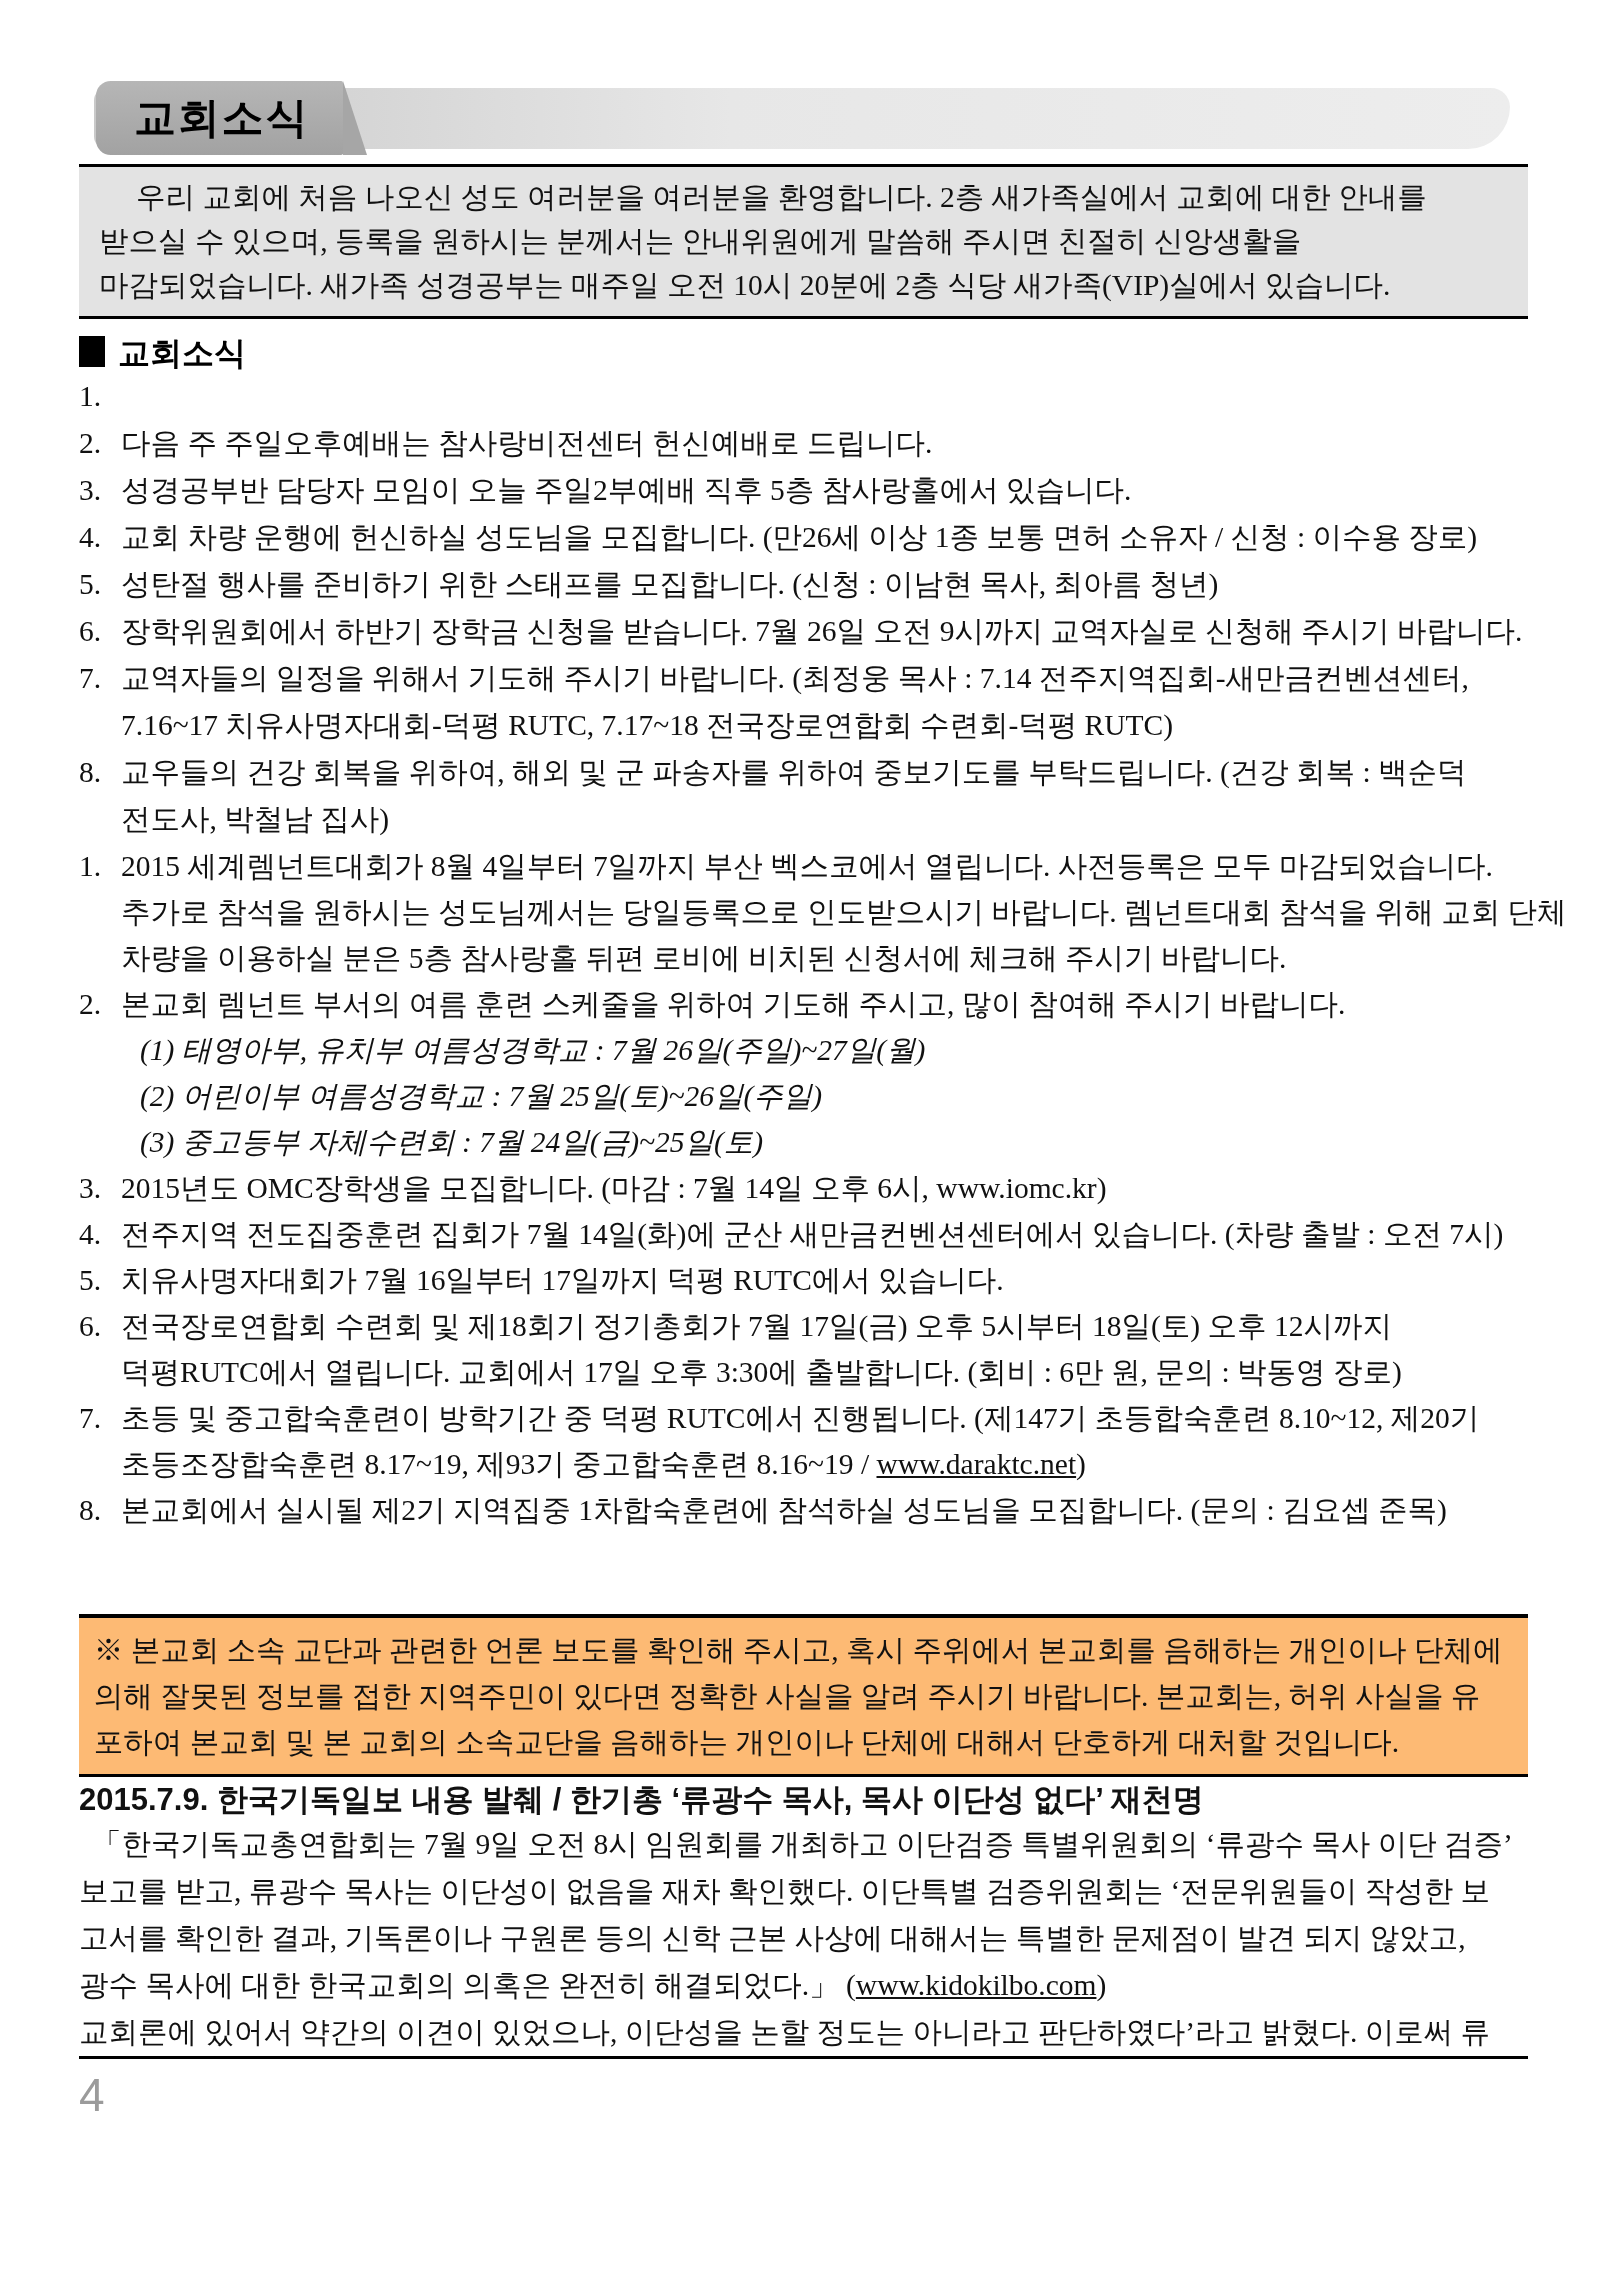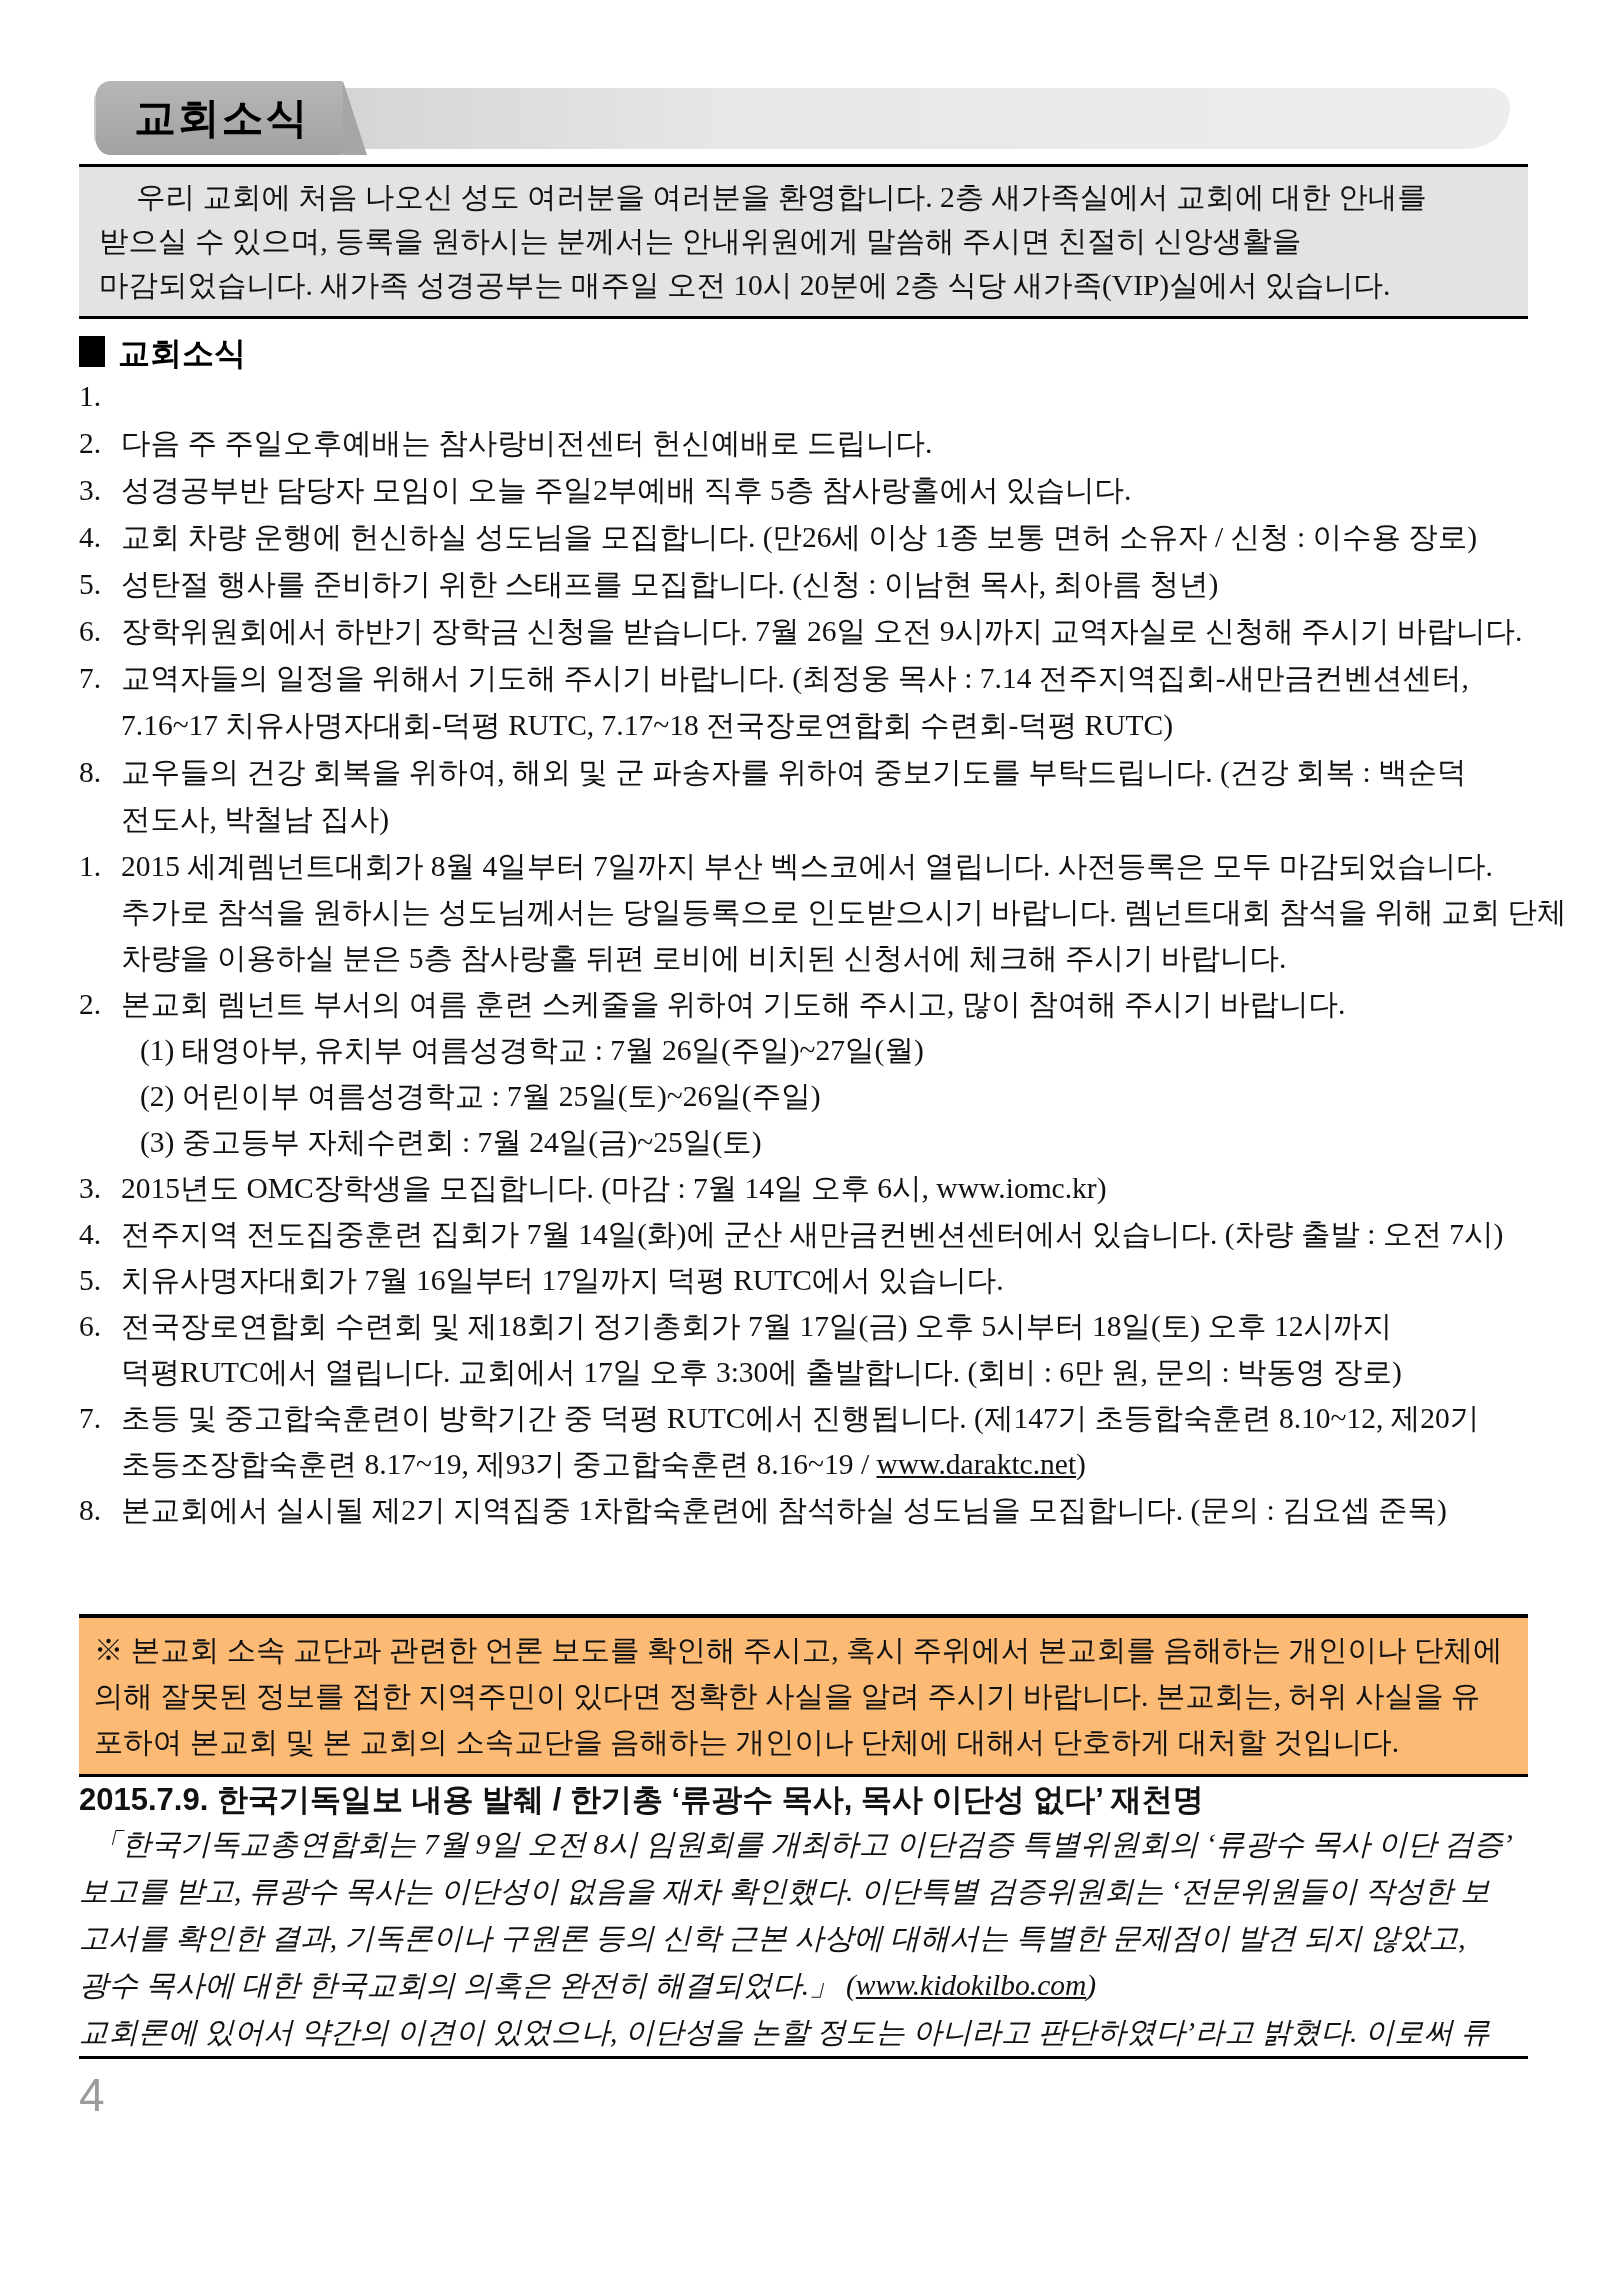--- a/index.html
+++ b/index.html
@@ -49,37 +49,37 @@
   .sec-heading.second{margin-top:29.5px;}
   .sq{display:inline-block;width:26px;height:31px;background:#000;margin-right:13px;vertical-align:-2.8px;}
 
   
   .list{font-size:29.5px;}
   .list.s1 .li{line-height:47px;height:47px;white-space:nowrap;}
   .list.s2 .li{line-height:46px;height:46px;white-space:nowrap;}
   .li{display:flex;}
   .num{width:42px;flex:0 0 42px;}
   .cont{padding-left:42px;}
-  .subitem{padding-left:61px;}
+  .subitem{padding-left:61px;font-style:italic;}
   .ulink{text-decoration:underline;}
 
   
   .notice-box{
     margin-top:81px;background:#fdba74;
     border-top:4.6px solid #000;border-bottom:3.7px solid #000;
     padding:9.2px 14.8px 9.2px 14.8px;font-size:29.5px;line-height:46px;
   }
 
   
   .article-heading{
     margin-top:1.8px;height:42px;line-height:42px;
     font-family:"Liberation Sans","DejaVu Sans",sans-serif;
     font-weight:700;font-size:31px;white-space:nowrap;
   }
-  .article{font-size:29.5px;font-style:italic;}
+  .article{font-size:29.5px;}
   .article .aline{line-height:47px;height:47px;white-space:nowrap;}
   .article .indent{padding-left:13px;}
 
   
   .bottom-rule{margin:0 83px 0 79px;border-top:3.7px solid #000;}
   .page-number{
     margin:9.2px 0 0 79px;color:#9b9b9b;
     font-family:"Liberation Sans","DejaVu Sans",sans-serif;
     font-size:46px;font-weight:400;
   }

